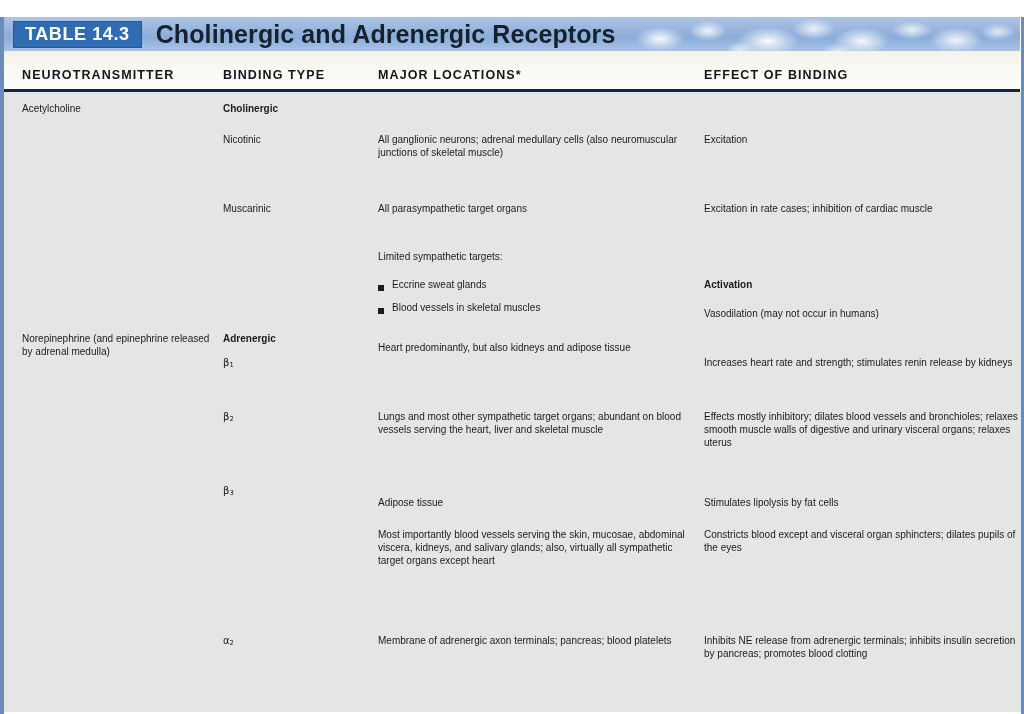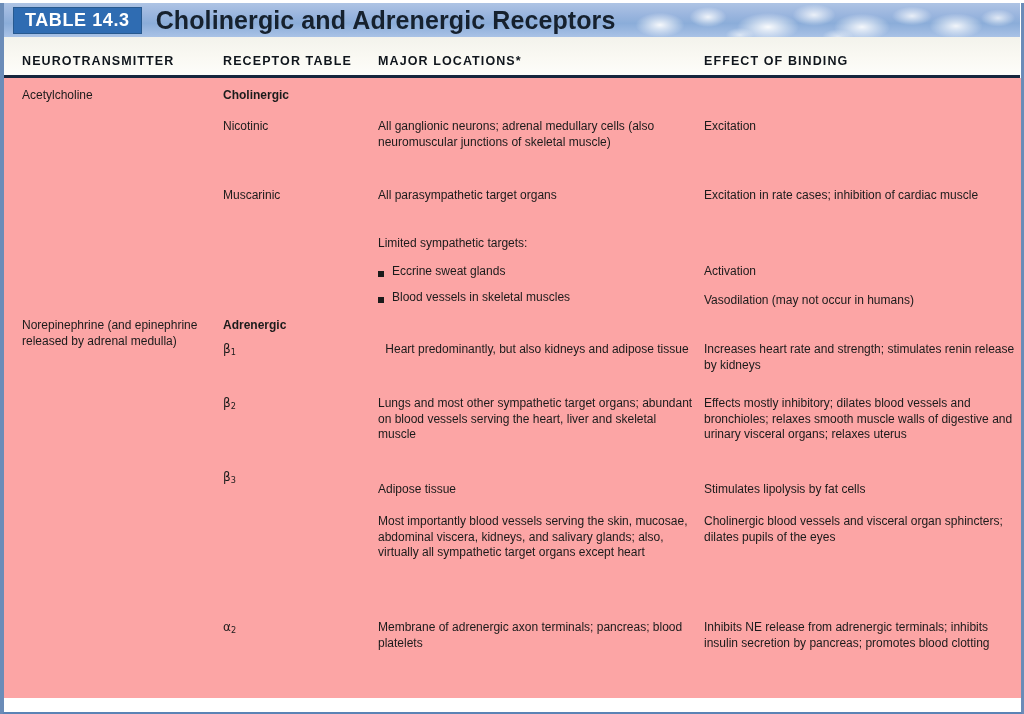--- a/index.html
+++ b/index.html
@@ -24,21 +24,21 @@
     border-left: 4px solid #6b8cb8;
     border-right: 3px solid #6b8cb8;
     border-bottom: 5px solid #5b83b5;
     background: #ffffff;
   }
 
   
   #title-band {
     position: relative;
     height: 34px;
-    margin: 3px 1px 0 0;
+    margin: 17px 1px 0 0;
     background: linear-gradient(to bottom,
                 #aec4e4 0%, #9ab5de 35%, #8badd9 60%, #a9c2e6 100%);
     overflow: hidden;
     display: flex;
     align-items: center;
   }
   
   #title-clouds {
     position: absolute;
     top: -14px;
@@ -98,22 +98,22 @@
     font-weight: bold;
     letter-spacing: 1.1px;
     color: #10161d;
     white-space: nowrap;
   }
 
   
   #table-body {
     position: relative;
     height: 620px;
-    background: #fca5a5;
-    font-size: 12px;
+    background: #e5e5e5;
+    font-size: 10px;
     color: #1b1b1b;
     line-height: 1.30;
   }
   .cell {
     position: absolute;
     box-sizing: border-box;
   }
   .c-nt    { left: 18px;  width: 196px; }
   .c-rt    { left: 219px; width: 150px; }
   .c-loc   { left: 374px; width: 318px; }
@@ -148,21 +148,21 @@
 <div id="table-frame">
 
   <div id="title-band">
     <div id="title-clouds"></div>
     <div id="table-badge">TABLE 14.3</div>
     <div id="table-title">Cholinergic and Adrenergic Receptors</div>
   </div>
 
   <div id="column-header">
     <div class="colhead c-nt">NEUROTRANSMITTER</div>
-    <div class="colhead c-rt">RECEPTOR TABLE</div>
+    <div class="colhead c-rt">BINDING TYPE</div>
     <div class="colhead c-loc">MAJOR LOCATIONS*</div>
     <div class="colhead c-eff">EFFECT OF BINDING</div>
   </div>
 
   <div id="table-body">
 
     <div class="cell c-nt" style="top:10px;">Acetylcholine</div>
 
     <div class="cell c-rt grp" style="top:10px;">Cholinergic</div>
 
@@ -182,47 +182,47 @@
           <span class="bullet-sq"></span>
           <span>Eccrine sweat glands</span>
         </li>
         <li>
           <span class="bullet-sq"></span>
           <span>Blood vessels in skeletal muscles</span>
         </li>
       </ul>
     </div>
 
-    <div class="cell c-eff" style="top:186px;">Activation</div>
+    <div class="cell c-eff" style="top:186px;font-weight:bold;">Activation</div>
     <div class="cell c-eff" style="top:215px; width:330px;">Vasodilation (may not occur in humans)</div>
 
     <div class="cell c-nt" style="top:240px;">Norepinephrine (and epinephrine released by adrenal medulla)</div>
 
     <div class="cell c-rt grp" style="top:240px;">Adrenergic</div>
 
     <div class="cell c-rt greek" style="top:264px;">
       <span>β</span><span class="sub">1</span>
     </div>
-    <div class="cell c-loc" style="top:264px;text-align:center;">Heart predominantly, but also kidneys and adipose tissue</div>
+    <div class="cell c-loc" style="top:249px;">Heart predominantly, but also kidneys and adipose tissue</div>
     <div class="cell c-eff" style="top:264px;">Increases heart rate and strength; stimulates renin release by kidneys</div>
 
     <div class="cell c-rt greek" style="top:318px;">
       <span>β</span><span class="sub">2</span>
     </div>
     <div class="cell c-loc" style="top:318px;">Lungs and most other sympathetic target organs; abundant on blood vessels serving the heart, liver and skeletal muscle</div>
     <div class="cell c-eff" style="top:318px; width:322px;">Effects mostly inhibitory; dilates blood vessels and bronchioles; relaxes smooth muscle walls of digestive and urinary visceral organs; relaxes uterus</div>
 
     <div class="cell c-rt greek" style="top:392px;">
       <span>β</span><span class="sub">3</span>
     </div>
     <div class="cell c-loc" style="top:404px;">Adipose tissue</div>
     <div class="cell c-eff" style="top:404px;">Stimulates lipolysis by fat cells</div>
 
     <div class="cell c-loc" style="top:436px;">Most importantly blood vessels serving the skin, mucosae, abdominal viscera, kidneys, and salivary glands; also, virtually all sympathetic target organs except heart</div>
-    <div class="cell c-eff" style="top:436px;">Cholinergic blood vessels and visceral organ sphincters; dilates pupils of the eyes</div>
+    <div class="cell c-eff" style="top:436px;">Constricts blood except and visceral organ sphincters; dilates pupils of the eyes</div>
 
     <div class="cell c-rt greek" style="top:542px;">
       <span>α</span><span class="sub">2</span>
     </div>
     <div class="cell c-loc" style="top:542px;">Membrane of adrenergic axon terminals; pancreas; blood platelets</div>
     <div class="cell c-eff" style="top:542px;">Inhibits NE release from adrenergic terminals; inhibits insulin secretion by pancreas; promotes blood clotting</div>
 
   </div>
 </div>
 

